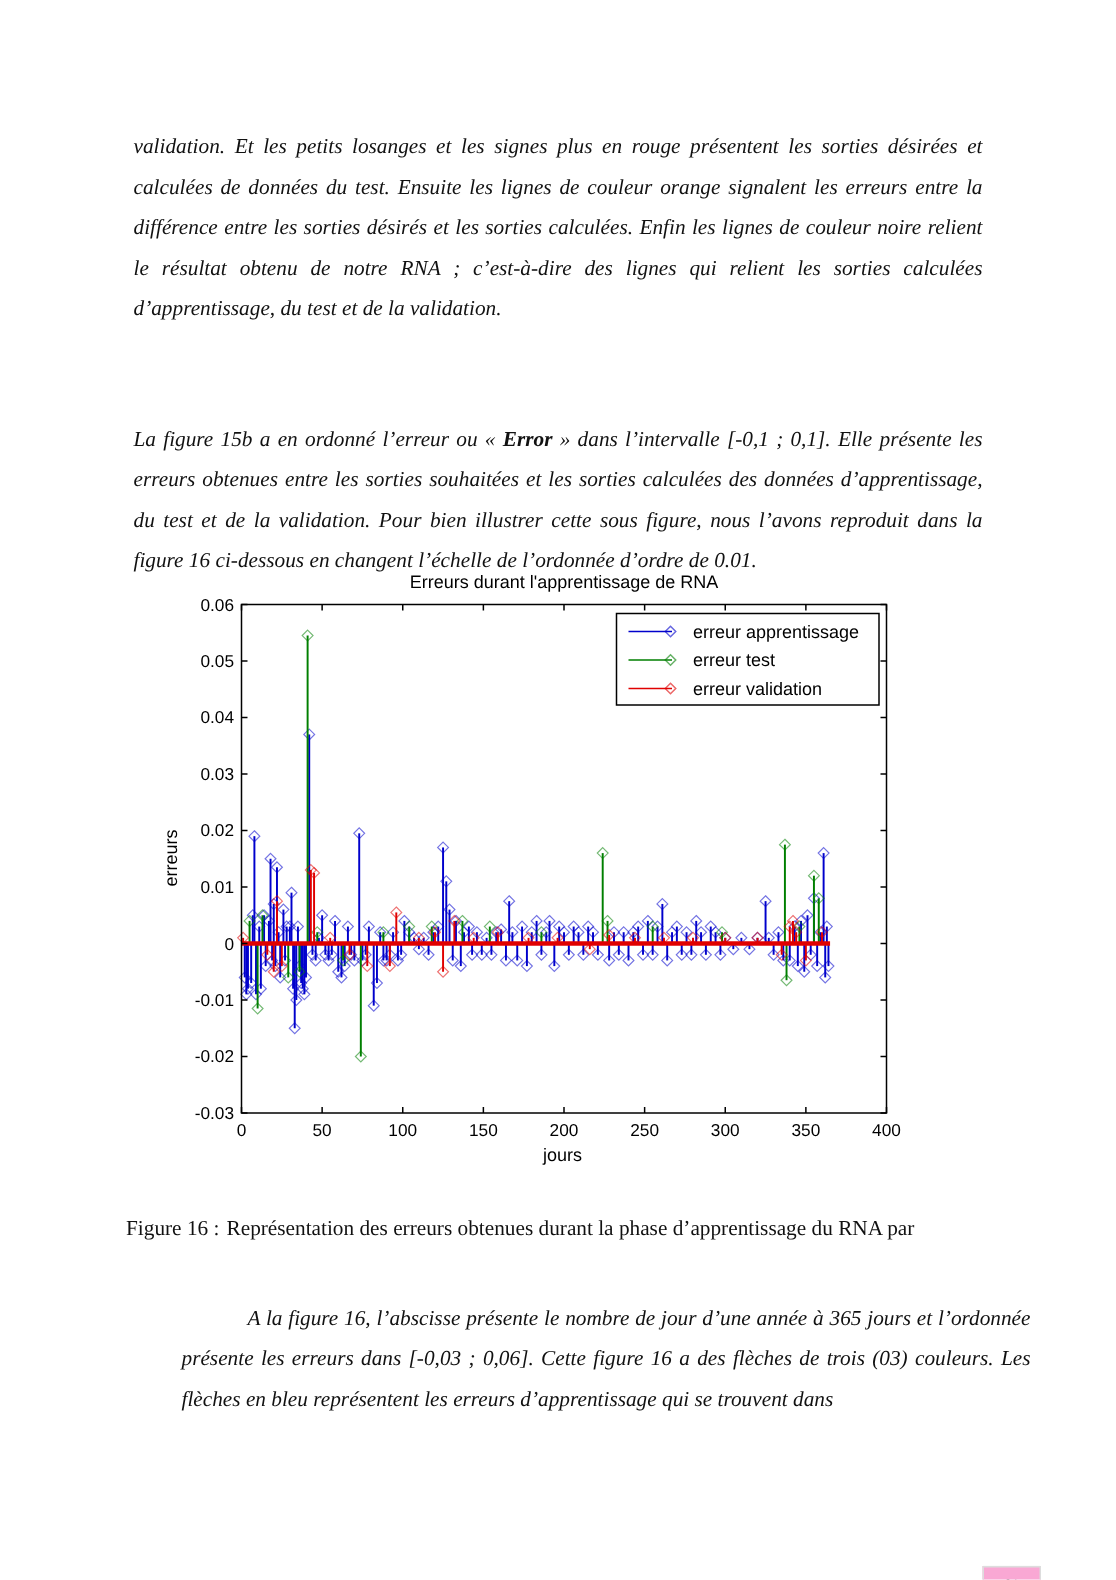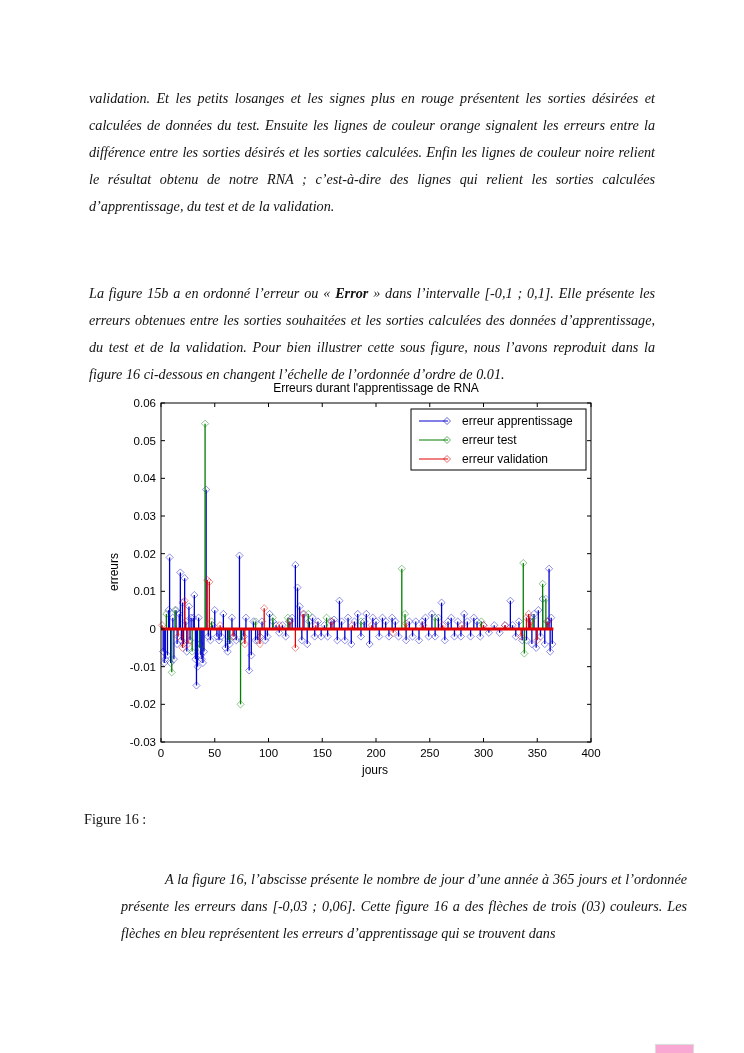--- a/index.html
+++ b/index.html
@@ -540,17 +540,18 @@
           <line x1="419" x2="448" y1="89" y2="89" stroke="#e00000" stroke-width="1"></line>
           <polygon points="447,85.5 450.5,89 447,92.5 443.5,89" fill="none" stroke="#e00000" stroke-opacity="0.6"></polygon>
           <text x="462" y="93" font-size="12">erreur validation</text>
         </g>
       </g>
   </g>
 </svg>
 
 <div class="caption">
   <span class="lab">Figure 16 :</span>
+  <div class="txt">Représentation des erreurs obtenues durant la phase d’apprentissage du RNA par</div>
 </div>
 
 <div class="para p3">A la figure 16, l’abscisse présente le nombre de jour d’une année à 365 jours et l’ordonnée présente les erreurs dans [-0,03 ; 0,06]. Cette figure 16 a des flèches de trois (03) couleurs. Les flèches en bleu représentent les erreurs d’apprentissage qui se trouvent dans</div>
 
 <div class="pagenum"><span>21</span><span class="curl"></span></div>
 
 </body></html>

